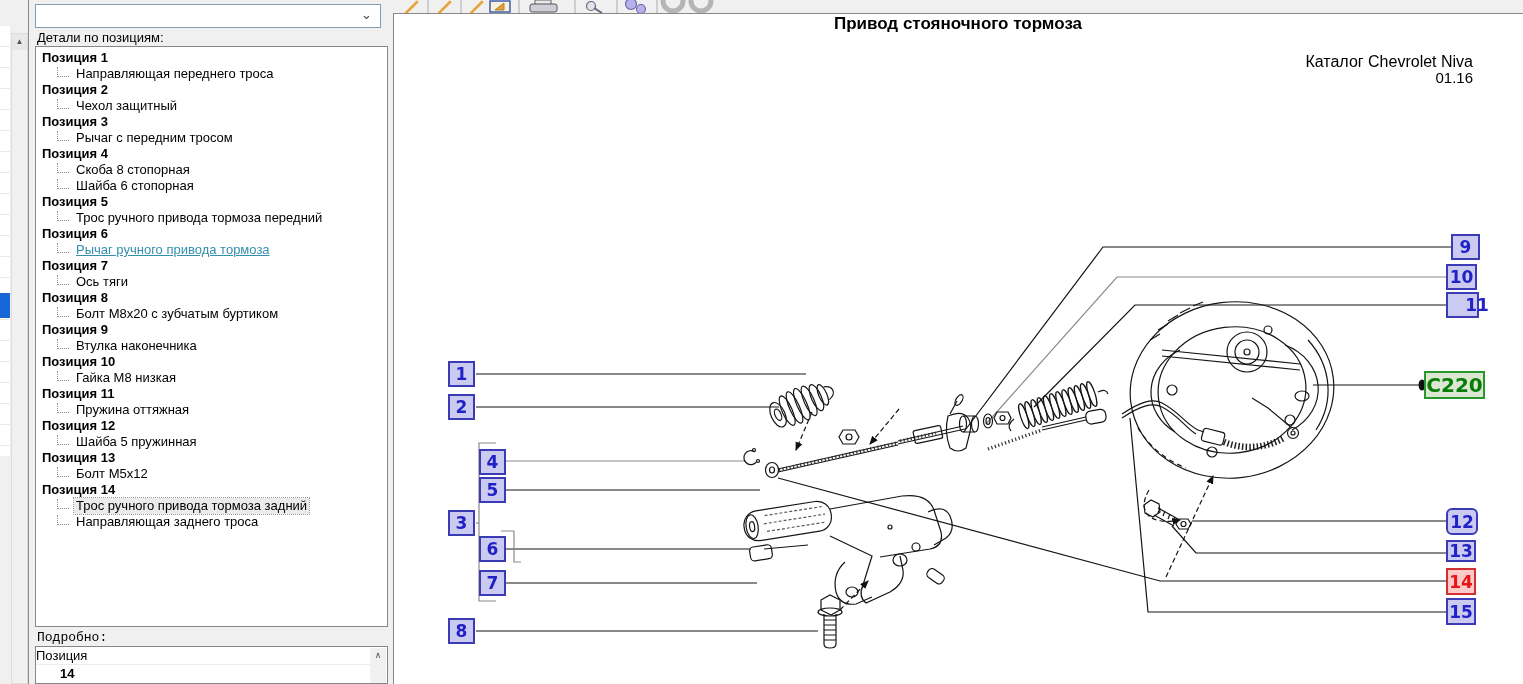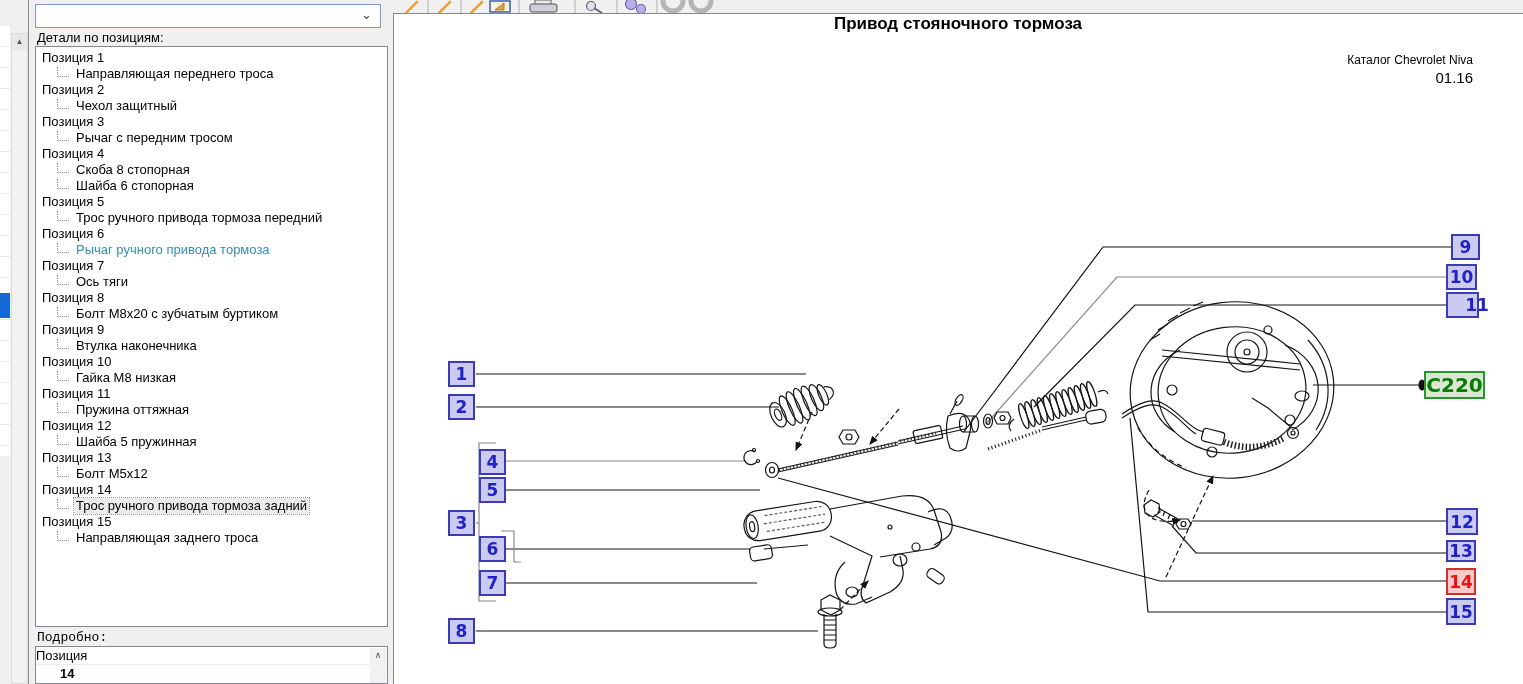--- a/index.html
+++ b/index.html
@@ -12,42 +12,42 @@
   .mini-scroll{position:absolute;left:11px;top:33px;width:17px;height:651px;background:#f1f1f1;border:1px solid #dcdcdc;box-sizing:border-box;}
   .mini-scroll .up{height:16px;text-align:center;font-size:8px;color:#555;line-height:15px;background:#e8e8e8;}
   .mini-border{position:absolute;left:28px;top:0;width:1px;height:684px;background:#8a8a8a;}
   
   .combo{position:absolute;left:35px;top:4px;width:346px;height:24px;background:#fff;
        border:1px solid #7f9db9;box-sizing:border-box;}
   .combo .chev{position:absolute;right:8px;top:2px;font-size:13px;color:#444;}
   .side-label{position:absolute;left:37px;top:30px;font-size:13px;}
   .treebox{position:absolute;left:35px;top:46px;width:353px;height:581px;background:#fff;
        border:1px solid #828790;box-sizing:border-box;overflow:hidden;padding-top:3px;}
-  .tree-header{font-weight:normal;font-size:13px;height:16px;line-height:16px;padding-left:6px;white-space:nowrap;}
+  .tree-header{font-weight:bold;font-size:13px;height:16px;line-height:16px;padding-left:6px;white-space:nowrap;}
   .tree-item{font-size:13px;height:16px;line-height:16px;padding-left:20px;display:flex;align-items:center;white-space:nowrap;}
   .branch{width:11px;height:9px;border-left:1px dotted #909090;border-bottom:1px dotted #909090;
        display:inline-block;margin:0 5px 5px 1px;flex:none;}
   .part-label{padding:0 2px;}
-  .tree-item.link .part-label{color:var(--tree-link,#338fae);}
+  .tree-item.link .part-label{color:var(--tree-link,#338fae);text-decoration:underline;}
   .tree-item.selected .part-label{background:#ebebeb;outline:1px dotted #9a9a9a;}
   .podrobno-label{position:absolute;left:37px;top:630px;font-size:13px;font-family:Liberation Mono, monospace;}
   .detailbox{position:absolute;left:35px;top:646px;width:353px;height:38px;background:#fff;
        border:1px solid #828790;box-sizing:border-box;overflow:hidden;}
   .detail-row{font-size:13px;height:17px;line-height:17px;border-bottom:1px solid #ededed;}
   .detail-row.value{font-weight:bold;padding-left:24px;border-bottom:none;}
   .detail-scroll{position:absolute;right:1px;top:1px;width:16px;height:36px;background:#f1f1f1;}
   .detail-scroll .up{text-align:center;font-size:9px;color:#555;line-height:14px;}
   
   .toolbar{position:absolute;left:393px;top:0;right:0;height:13px;background:#f0f0f0;overflow:hidden;}
   
   .canvas{position:absolute;left:393px;top:13px;width:1130px;height:671px;background:#fff;
        border-top:1px solid #888;border-left:1px solid #888;box-sizing:border-box;}
   .page-title{position:absolute;left:393px;top:14px;width:1130px;text-align:center;
        font-size:17px;font-weight:bold;}
-  .catalog-name{position:absolute;right:50px;top:53px;font-size:12px;}
+  .catalog-name{position:absolute;right:50px;top:53px;font-size:16px;}
   .page-number{position:absolute;right:50px;top:69px;font-size:15px;}
   svg.diagram{position:absolute;left:0;top:0;width:1523px;height:684px;pointer-events:none;}
   
   .callout{position:absolute;box-sizing:border-box;width:27px;height:26px;display:flex;
        align-items:center;justify-content:center;font-weight:bold;font-size:17px;
        font-family:"DejaVu Sans",sans-serif;cursor:pointer;}
   .callout.blue{background:var(--callout-blue-bg,#cbcbf1);border:2px solid var(--callout-blue-border,#3b3bb5);color:var(--callout-blue-text,#2121c8);}
   .callout.red{background:var(--callout-red-bg,#ffc9c9);border:2px solid var(--callout-red-border,#d03030);color:var(--callout-red-text,#e81414);}
   .callout.green{background:var(--connector-green-bg,#dbe7d3);border:2px solid var(--connector-green-border,#27962b);color:var(--connector-green-text,#077d07);font-size:20px;}
 </style>
@@ -136,21 +136,20 @@
       <div class="tree-header">Позиция 13</div>
       <div class="tree-item">
         <span class="branch"></span>
         <span class="part-label">Болт М5х12</span>
       </div>
       <div class="tree-header">Позиция 14</div>
       <div class="tree-item selected">
         <span class="branch"></span>
         <span class="part-label">Трос ручного привода тормоза задний</span>
       </div>
-      <div class="tree-header">Позиция 15</div>
       <div class="tree-item">
         <span class="branch"></span>
         <span class="part-label">Направляющая заднего троса</span>
       </div>
     </div>
   <div class="podrobno-label">Подробно:</div>
   <div class="detailbox">
     <div class="detail-row">Позиция</div>
     <div>
         <div class="detail-row value">14</div>
@@ -393,20 +392,20 @@
       <div class="callout blue" style="left: 448px; top: 394px;">2</div>
       <div class="callout blue" style="left: 479px; top: 449px;">4</div>
       <div class="callout blue" style="left: 479px; top: 477px;">5</div>
       <div class="callout blue" style="left: 448px; top: 510px;">3</div>
       <div class="callout blue" style="left: 479px; top: 536px;">6</div>
       <div class="callout blue" style="left: 479px; top: 570px;">7</div>
       <div class="callout blue" style="left: 448px; top: 618px;">8</div>
       <div class="callout blue" style="left: 1451px; top: 234px; width: 29px;">9</div>
       <div class="callout blue" style="left: 1446px; top: 264px; width: 31px;">10</div>
       <div class="callout blue" style="left: 1446px; top: 292px; width: 31px; padding-left: 29px;">11</div>
-      <div class="callout blue" style="left: 1446px; top: 508px; width: 32px; height: 27px;">12</div>
+      <div class="callout blue" style="left: 1446px; top: 508px; width: 32px; height: 27px; border-radius: 6px;">12</div>
       <div class="callout blue" style="left: 1446px; top: 540px; width: 30px; height: 22px;">13</div>
       <div class="callout red" style="left: 1446px; top: 568px; width: 30px; height: 27px;">14</div>
       <div class="callout blue" style="left: 1446px; top: 598px; width: 30px; height: 27px;">15</div>
       <div class="callout green" style="left: 1424px; top: 371px; width: 61px; height: 28px;">C220</div>
     </div>
 
 </div>
 
 </body></html>

